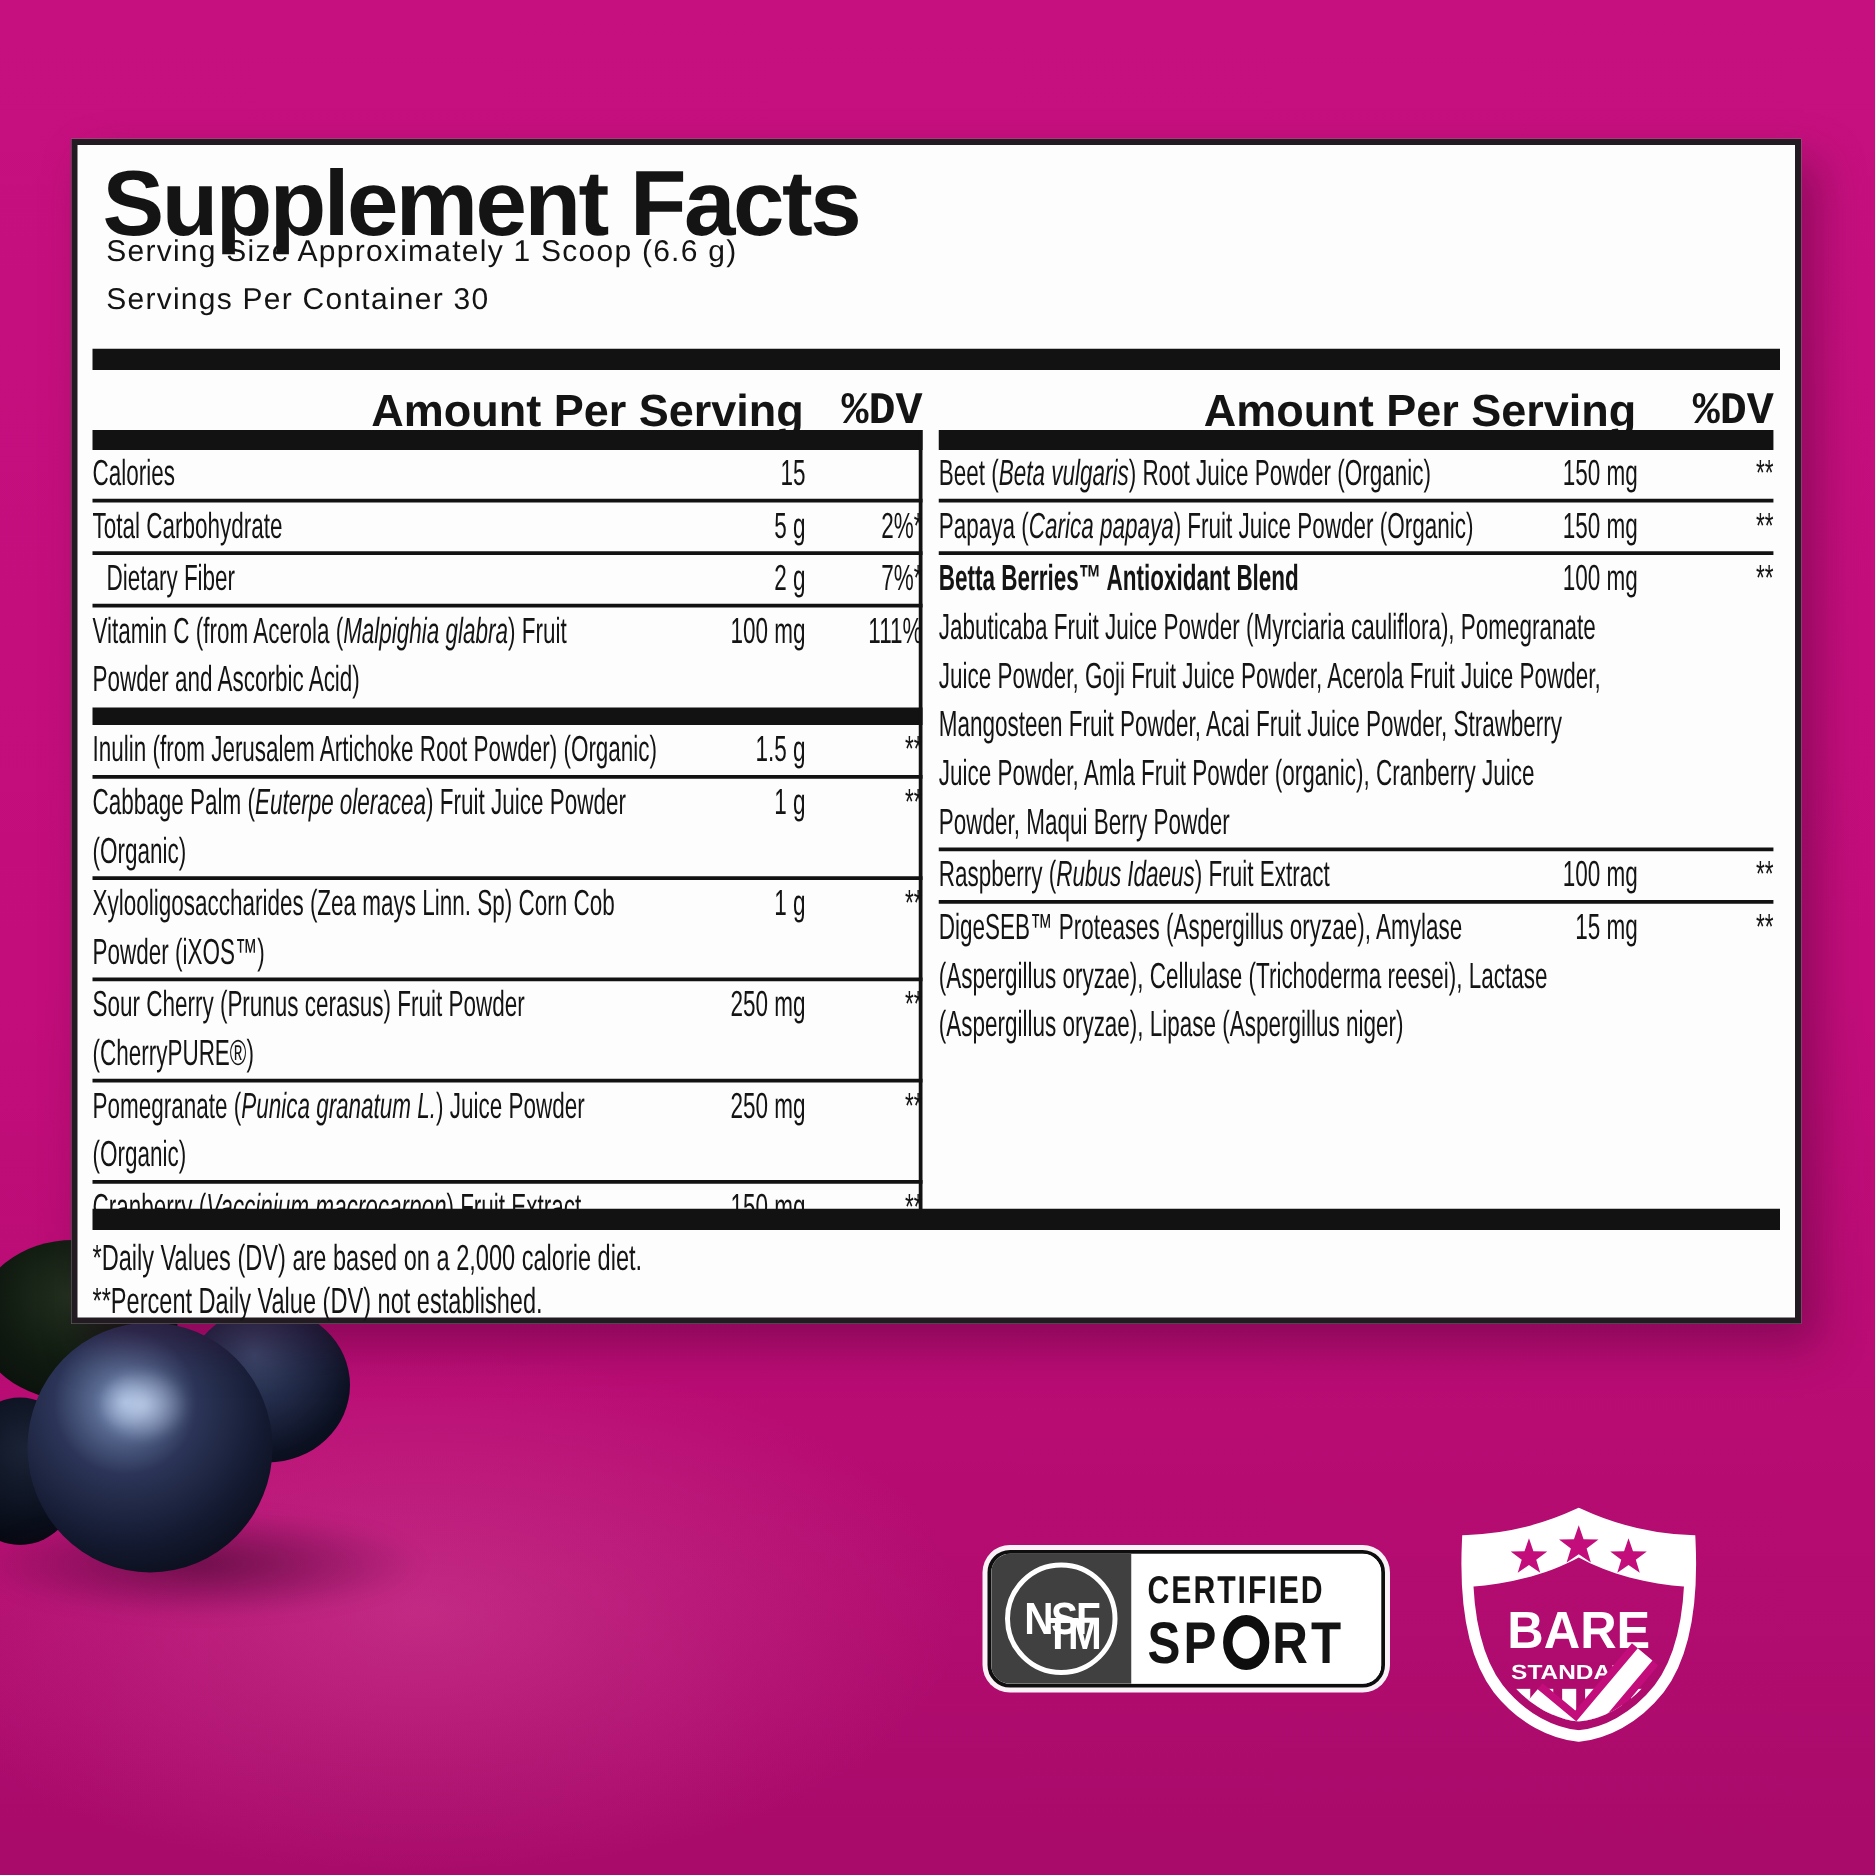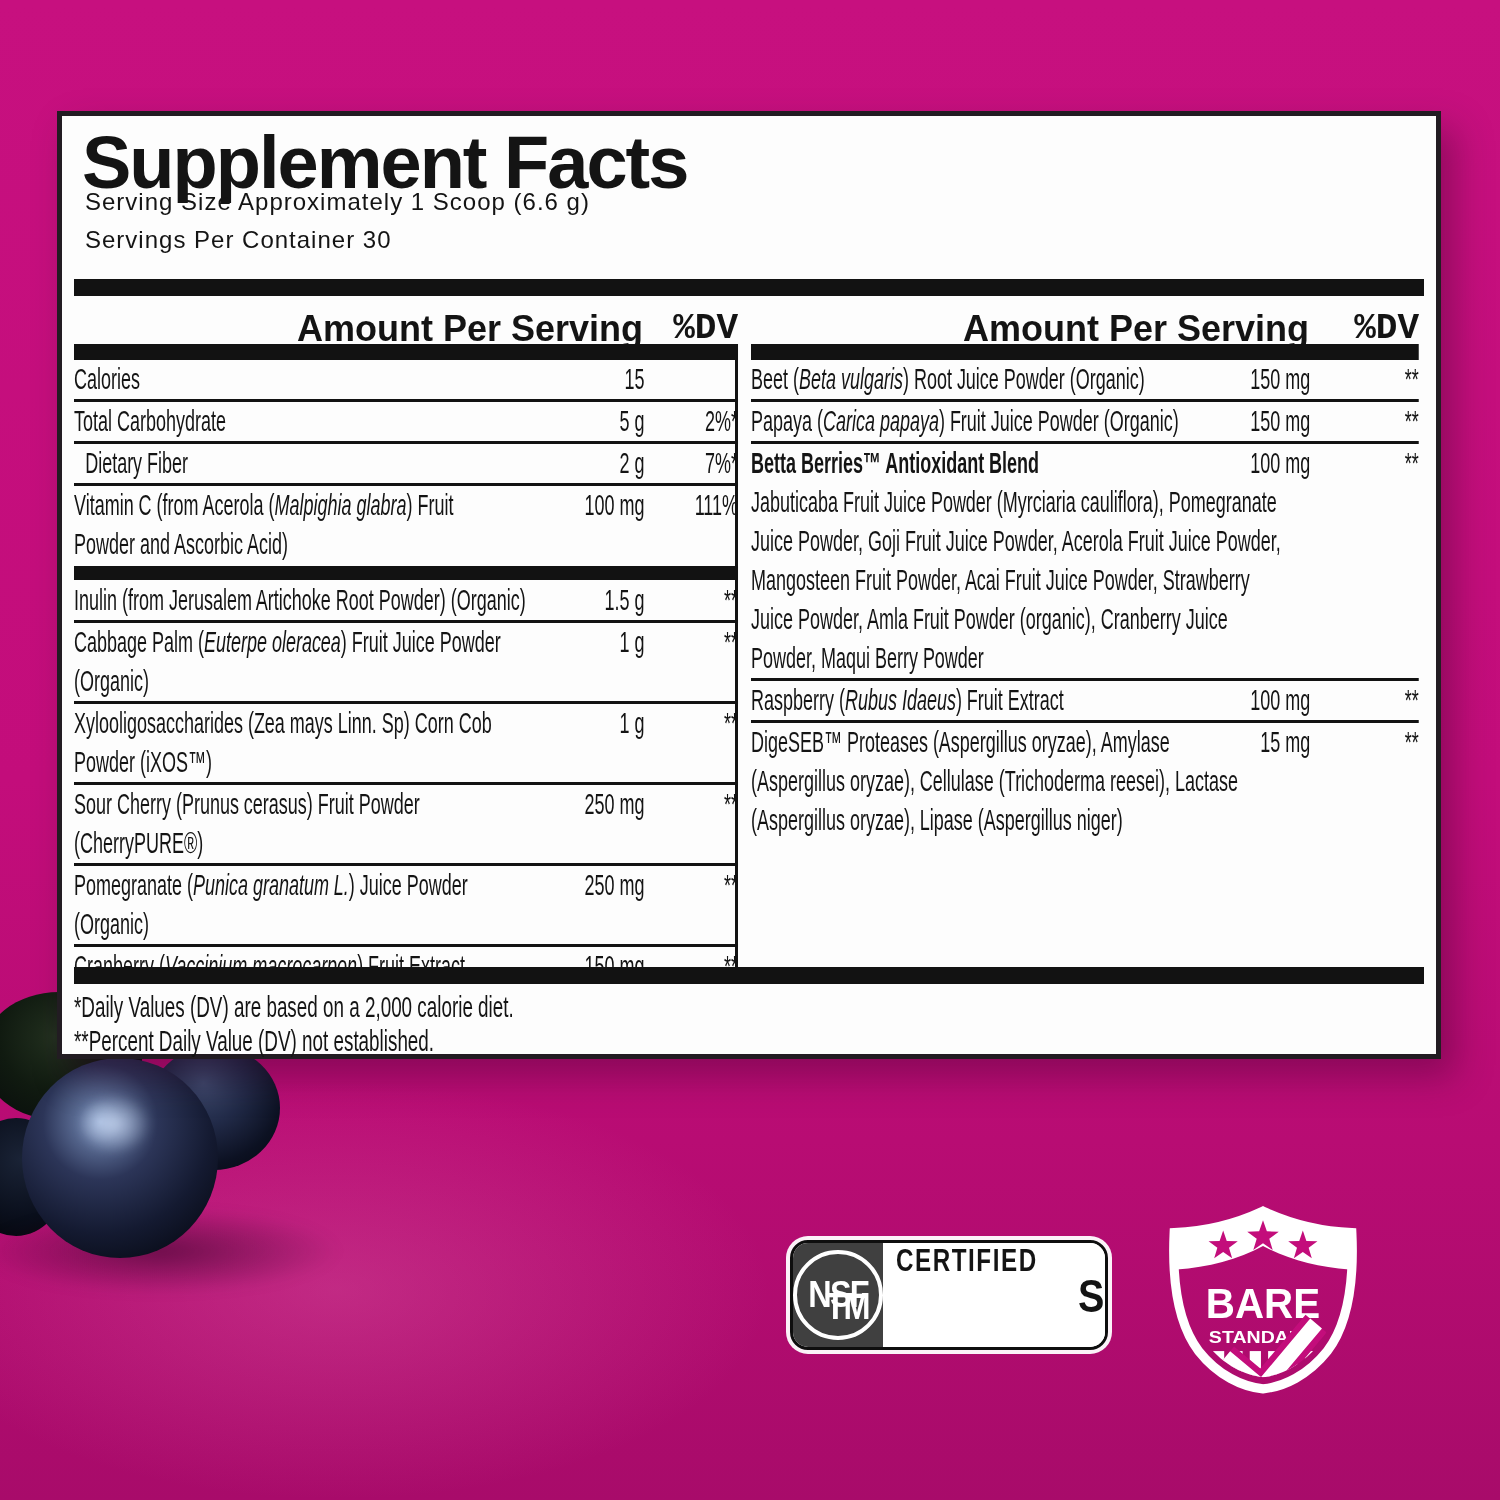--- a/index.html
+++ b/index.html
@@ -56,21 +56,21 @@
   .oi-t b{letter-spacing:0.5px;}
   
   .nsf{position:absolute;left:790px;top:1240px;width:318px;height:110px;border-radius:18px;
     background:#ffffff;border:3px solid #0e0e0e;box-shadow:0 0 0 4px rgba(255,255,255,0.95);
     display:flex;overflow:hidden;box-sizing:border-box;}
   .nsf-left{width:132px;background:#404040;display:flex;align-items:center;justify-content:center;position:relative;}
   .nsf-circle{width:82px;height:82px;border:4px solid #ffffff;border-radius:50%;
     display:flex;align-items:center;justify-content:center;position:relative;}
   .nsf-circle span{color:#fff;font-weight:bold;font-size:36px;letter-spacing:-2px;transform:scaleX(0.9);}
   .nsf-tm{position:absolute;right:8px;bottom:8px;color:#fff;font-size:10px;}
-  .nsf-right{flex:1;display:flex;flex-direction:row;justify-content:center;padding-left:13px;background:#fff;}
+  .nsf-right{flex:1;display:flex;flex-direction:column;justify-content:center;padding-left:13px;background:#fff;}
   .certified{font-size:31px;font-weight:bold;letter-spacing:2px;transform:scaleX(0.78);
     transform-origin:left center;white-space:nowrap;}
   .sport{font-size:47px;font-weight:bold;letter-spacing:3px;transform:scaleX(0.84);
     transform-origin:left center;white-space:nowrap;line-height:44px;margin-top:2px;display:flex;align-items:center;}
   .oring{display:inline-block;width:26px;height:26px;border:9px solid #0e0e0e;border-radius:50%;margin:0 3px;}
   
   .shield{position:absolute;left:1166px;top:1203px;width:194px;height:192px;}
 </style>
 </head>
 <body>

